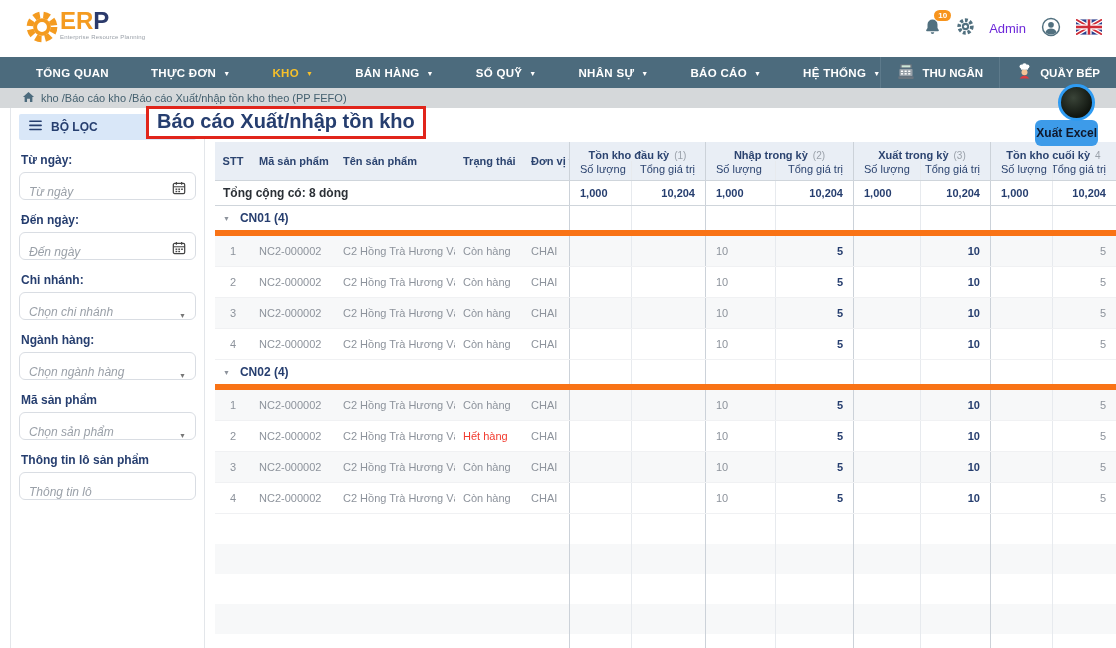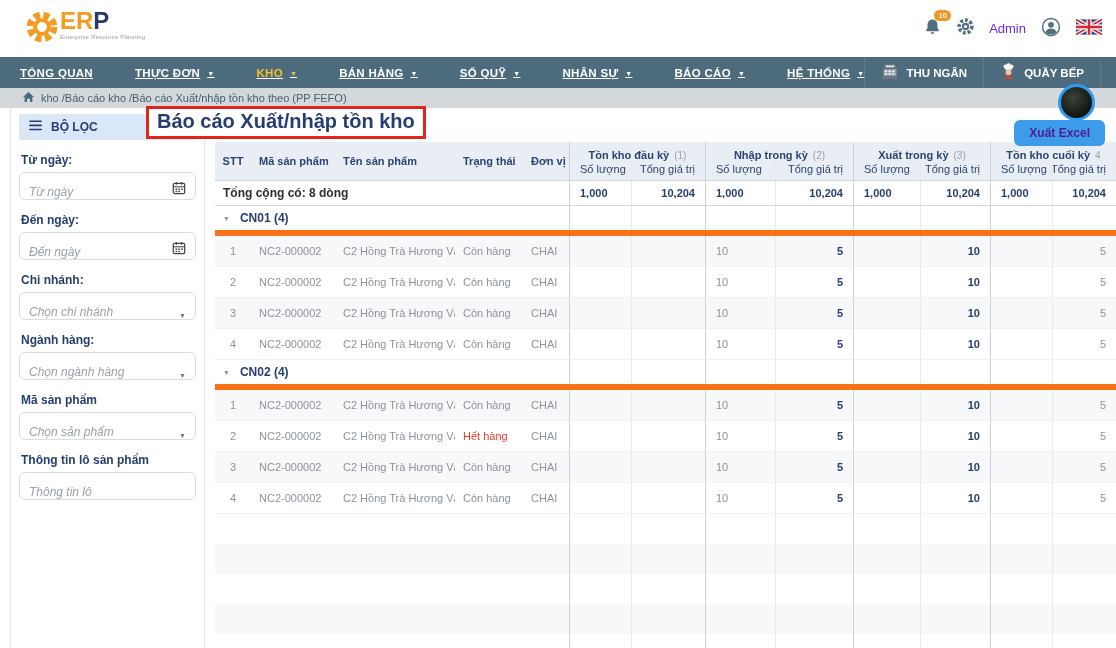--- a/index.html
+++ b/index.html
@@ -14,21 +14,21 @@
   .logo-er{color:var(--logo-orange,#f49b20);}
   .logo-p{color:#2b3a6b;}
   .logo-tagline{font-size:6px; color:#9aa0a8; margin-top:1px; letter-spacing:.2px;}
   .topbar-right{display:flex; align-items:center; gap:14px;}
   .bell-wrap{position:relative; cursor:pointer;}
   .badge{position:absolute; top:-7px; right:-9px; background:#f7941d; color:#fff; font-size:8px; font-weight:bold; border-radius:8px; padding:1px 4px; line-height:9px;}
   .admin-label{font-size:13px; color:#6d28d9;}
 
   
   .navbar{height:31px; background:var(--nav-bg,#4c6b7d); display:flex; align-items:stretch; justify-content:space-between; color:#fff;}
-  .nav-left{display:flex; align-items:center; padding-left:20px; gap:42px;text-decoration:underline;}
+  .nav-left{display:flex; align-items:center; padding-left:36px; gap:42px;}
   .nav-item{display:flex; align-items:center; gap:7px; font-size:11.5px; font-weight:bold; letter-spacing:.3px; cursor:pointer; white-space:nowrap;}
   .nav-item .caret{font-size:7px; position:relative; top:1px;}
   .nav-item.active{color:var(--accent-yellow,#f7c02a);}
   .nav-right{display:flex; align-items:stretch;}
   .nav-right .nav-btn{display:flex; align-items:center; gap:7px; font-size:11.5px; font-weight:bold; padding:0 16px; border-left:1px solid #5d7a8b; cursor:pointer; white-space:nowrap;}
 
   
   .breadcrumb{height:20px; background:var(--breadcrumb-bg,#d5d8da); display:flex; align-items:center; gap:6px; padding-left:22px; font-size:11px; color:#44606f;}
 
   
@@ -37,21 +37,21 @@
   .sidebar{margin-left:10px; width:178px; border-left:1px solid #e3e6ea; border-right:1px solid #e3e6ea; padding:6px 8px 0 8px; box-sizing:content-box;}
   .sidebar-head{height:26px; background:var(--sidebar-head-bg,#d9e7f8); color:var(--navy,#263e6f); font-weight:bold; font-size:12px; display:flex; align-items:center; gap:9px; padding-left:10px; border-radius:2px;}
   .field-label{margin:13px 2px 5px 2px; font-size:12px; font-weight:bold; color:var(--navy,#263e6f);}
   .field-box{height:26px; border:1px solid #d9dde3; border-radius:6px; display:flex; align-items:flex-end; justify-content:space-between; padding:0 9px; cursor:pointer; background:#fff;}
   .field-box .ph{font-size:12px; font-style:italic; color:#9aa0a8;}
   .field-box .caret{font-size:7px; color:#777;}
 
   .main{position:relative; flex:1;}
   .title-box{position:absolute; left:-59px; top:-2px; z-index:6; background:#fff; border:3px solid var(--annotation-red,#e1251b); padding:1px 8px 3px 8px;}
   .title-box h1{margin:0; font-size:20px; font-weight:bold; color:var(--navy,#263e6f); white-space:nowrap;}
-  .export-btn{position:absolute; right:11px; top:12px; background:var(--button-blue,#3d9be9); color:#4c1d95; border:none; border-radius:6px; font-size:12px; font-weight:bold; padding:6px 15px; cursor:pointer; font-family:inherit;}
+  .export-btn{position:absolute; right:18px; top:12px; background:var(--button-blue,#3d9be9); color:#0f172a; border:none; border-radius:6px; font-size:12px; font-weight:bold; padding:6px 1px; cursor:pointer; font-family:inherit;}
   .float-circle{position:absolute; right:21px; top:-24px; width:31px; height:31px; border-radius:50%; border:3px solid #2e9bf2; background:radial-gradient(circle at 40% 35%, #3a4438, #10150f 70%); z-index:7; cursor:pointer;}
 
   
   .rtable{margin:34px 0 0 10px; width:901px; --cols:36px 84px 120px 68px 46px 62px 74px 70px 78px 67px 70px 62px 1fr; font-size:11px; color:#333;}
   .trow{display:grid; grid-template-columns:var(--cols); align-items:stretch;}
   .cell{display:flex; align-items:center; padding:0 8px; overflow:hidden; white-space:nowrap;}
   .gstart{border-left:1px solid #ccd2d9;}
   .ginner{border-left:1px solid #e7eaee;}
   .num-l{justify-content:flex-start; padding-left:10px;}
   .num-r{justify-content:flex-end; padding-right:10px;}

